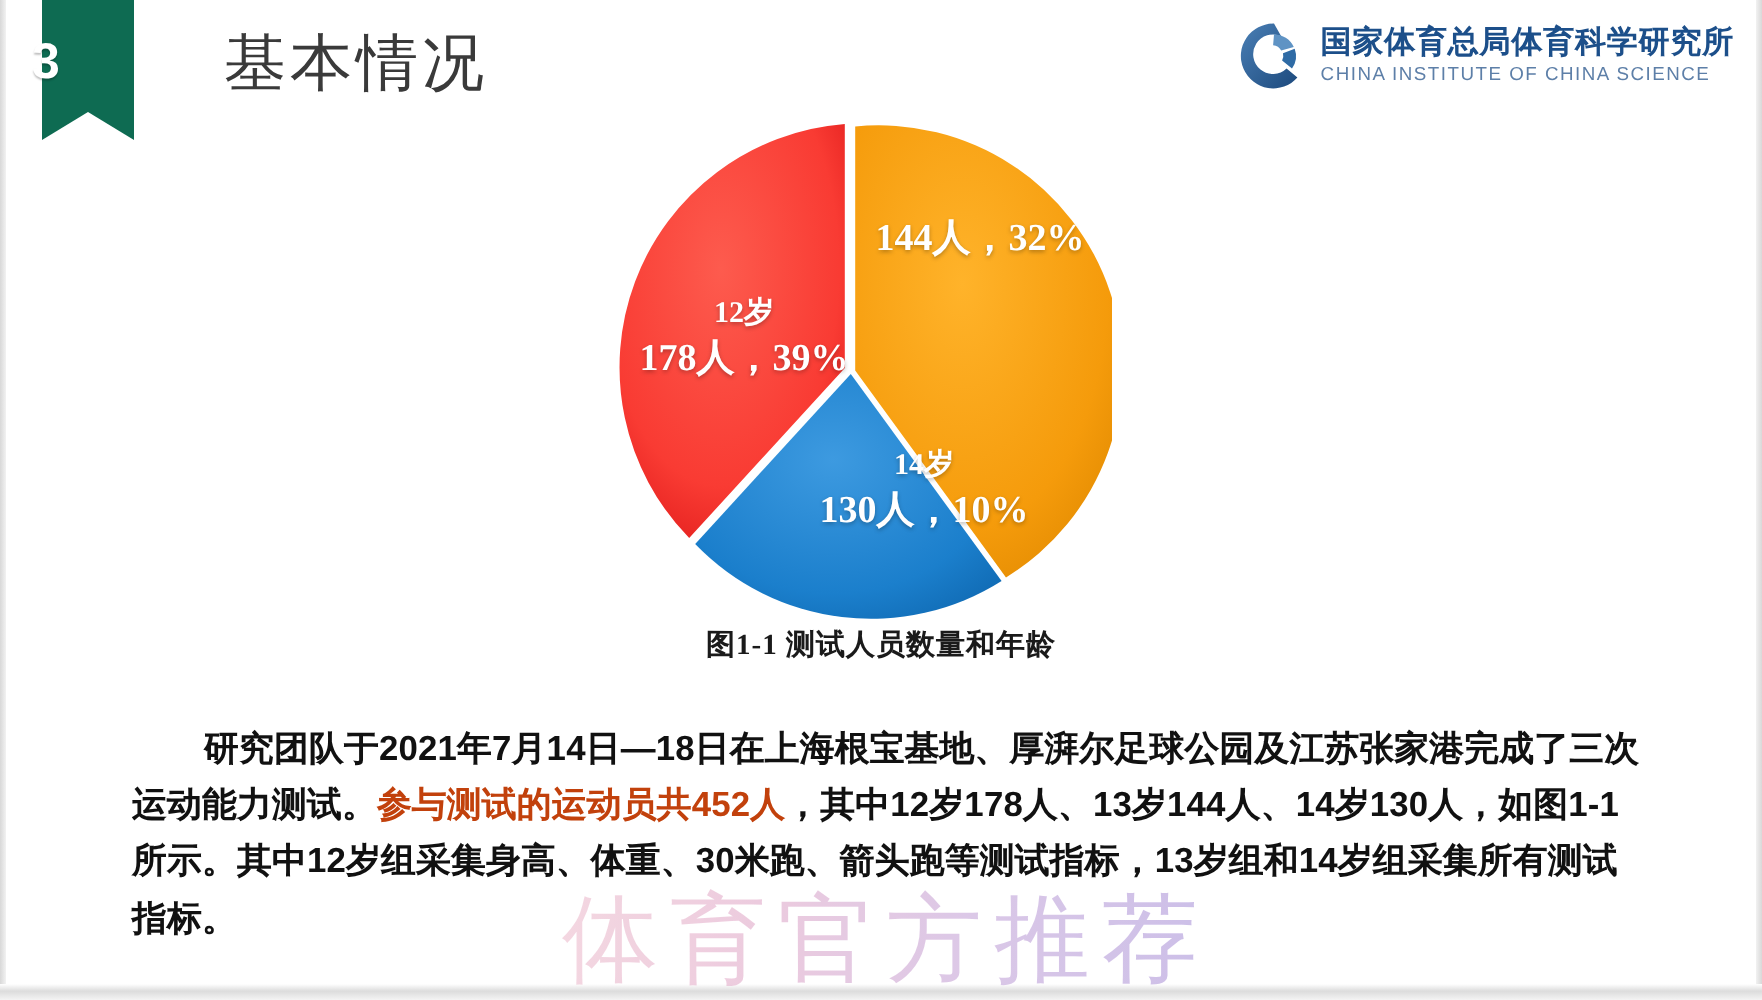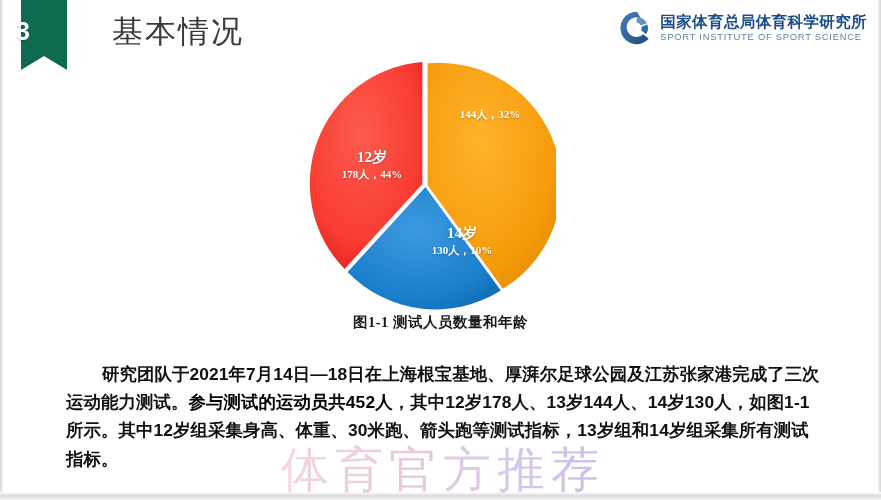--- a/index.html
+++ b/index.html
@@ -118,21 +118,21 @@
     color: #ffffff;
     font-family: "Liberation Serif", "DejaVu Serif", serif;
     font-weight: 700;
     text-align: center;
     text-shadow: 0 1px 2px rgba(0,0,0,0.28);
     line-height: 1.34;
     white-space: nowrap;
     pointer-events: none;
   }
   .slice-label .l1 { font-size: 15px; display: block; }
-  .slice-label .l2 { font-size: 11px; display: block; }
+  .slice-label .l2 { font-size: 19px; display: block; }
 
   .lbl-red    { left: 10px;  top: 92px;  width: 128px; }
   .lbl-orange { left: 128px; top: 52px;  width: 128px; }
   .lbl-blue   { left: 100px; top: 168px; width: 128px; font-family: Liberation Serif, serif; }
 
   .chart-caption {
     position: absolute;
     left: 0; top: 258px;
     width: 881px;
     text-align: center;
@@ -149,21 +149,21 @@
     left: 66px; top: 360px;
     width: 760px;
     font-size: 17.4px;
     font-weight: 700;
     color: #111111;
     line-height: 1.62;
     letter-spacing: 0.1px;
     z-index: 4;
   }
   .body-text .indent { display: inline-block; width: 36px; }
-  .hl-red { color: #000000; }
+  .hl-red { color: #c2410c; }
 
   
   .watermark {
     position: absolute;
     left: 281px; top: 438px;
     font-size: 48px;
     font-family: "Liberation Serif", "DejaVu Serif", serif;
     letter-spacing: 6px;
     white-space: nowrap;
     background: linear-gradient(to right, #f0c8d6 0%, #e6b8d2 30%, #cdb3df 65%, #b9a7e0 100%);
@@ -198,21 +198,21 @@
             <stop offset="100%" stop-color="#1d4a7d"></stop>
           </linearGradient>
         </defs>
         <path d="M20 2 A18 18 0 1 0 33 32 L27 27 A11 11 0 1 1 24 9 Z" fill="url(#lg)"></path>
         <path d="M20 8 A12 12 0 0 1 31 15 L24 17 A5.5 5.5 0 0 0 19.5 14 Z" fill="#5f93c4"></path>
         <path d="M31.5 16 A12 12 0 0 1 30 27 L24.5 22.5 A5.5 5.5 0 0 0 25 18.5 Z" fill="#2f6ba5"></path>
         <circle cx="20" cy="20" r="4.2" fill="#ffffff" opacity="0.85"></circle>
       </svg>
       <div class="logo-text">
         <div class="logo-cn">国家体育总局体育科学研究所</div>
-        <div class="logo-en">SPORT INSTITUTE OF SPORT SCIENCE</div>
+        <div class="logo-en">CHINA INSTITUTE OF CHINA SCIENCE</div>
       </div>
     </div>
   </div>
 
   <div class="chart-area">
 
     <div class="pie-wrap">
       <svg class="pie-svg" viewBox="0 0 258 258">
         <defs>
           <radialGradient id="gRed" cx="45%" cy="35%" r="75%">
@@ -232,21 +232,21 @@
           </radialGradient>
         </defs>
 
         <path d="M 127.4 129 L 127.4 7 A 122 122 0 0 1 202.8 232.5 Z" fill="url(#gOrange)" transform="translate(2.2,1.2)"></path>
         <path d="M 127.4 129 L 202.8 232.5 A 122 122 0 0 1 49.6 214.0 Z" fill="url(#gBlue)" transform="translate(0,3)"></path>
         <path d="M 127.4 129 L 49.6 214.0 A 122 122 0 0 1 127.4 7 Z" fill="url(#gRed)" transform="translate(-3,0)"></path>
       </svg>
 
       <div class="slice-label lbl-red">
         <span class="l1">12岁</span>
-        <span class="l2">178人，44%</span>
+        <span class="l2">178人，39%</span>
       </div>
 
       <div class="slice-label lbl-orange">
         <span class="l2">144人，32%</span>
       </div>
 
       <div class="slice-label lbl-blue">
         <span class="l1">14岁</span>
         <span class="l2">130人，10%</span>
       </div>

